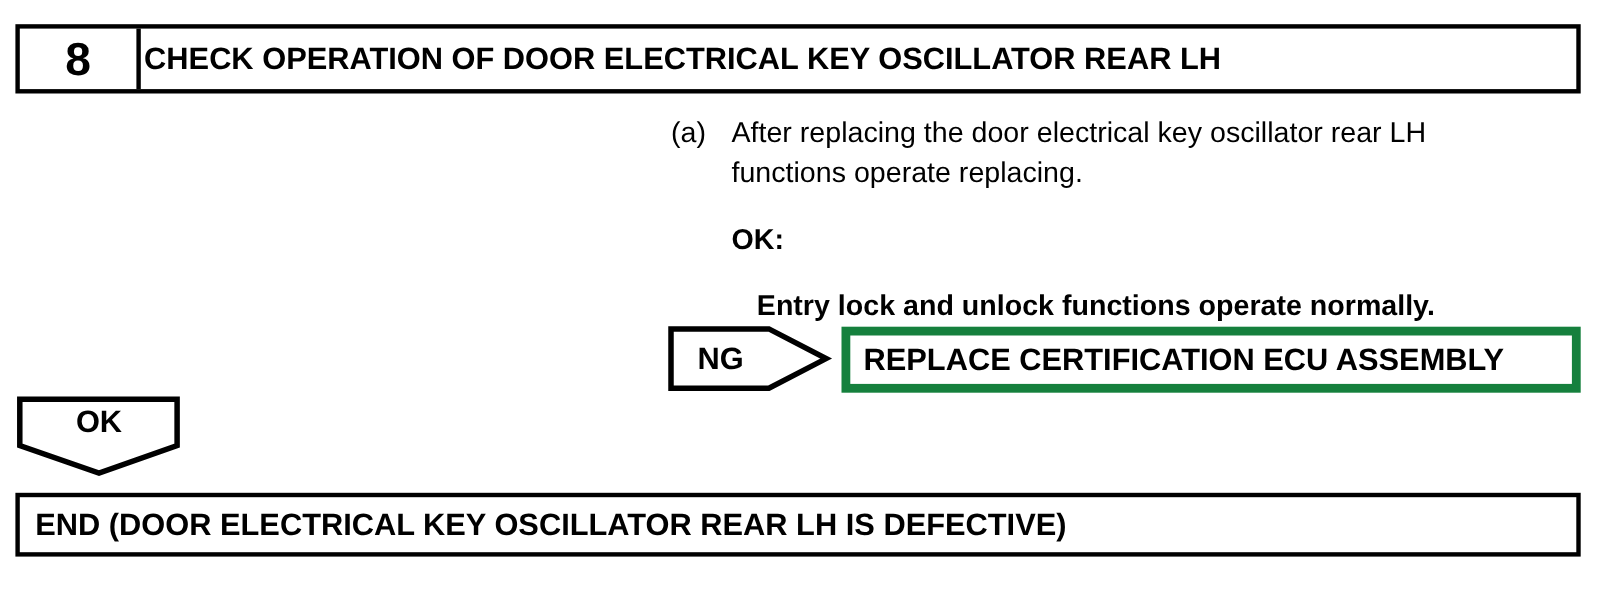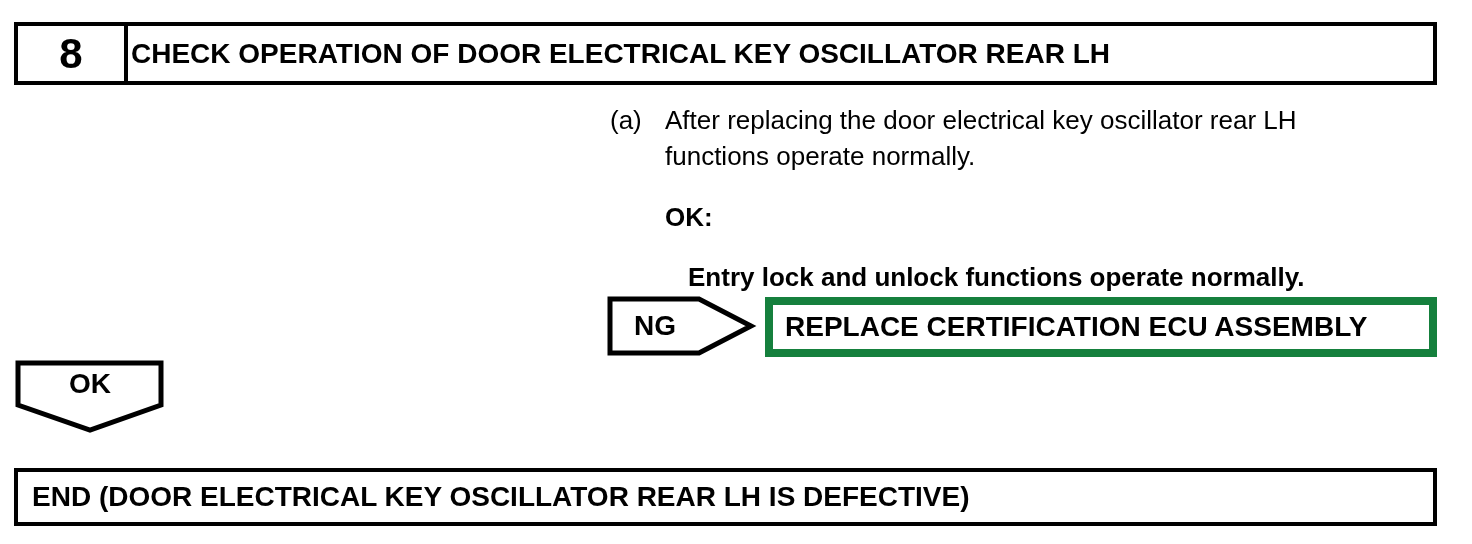--- a/index.html
+++ b/index.html
@@ -80,21 +80,21 @@
     position: absolute;
     left: 15px; top: 360px;
     width: 150px; height: 48px;
     display: flex; align-items: center; justify-content: center;
     font-weight: bold; font-size: 28px;
   }
 
   
   .end-box {
     position: absolute;
-    left: 14px; top: 468px;
+    left: 14px; top: 448px;
     width: 1423px; height: 58px;
     border: 4px solid #000;
     display: flex; align-items: center;
     padding-left: 14px;
     font-weight: bold; font-size: 28px;
     white-space: nowrap;
     background: #fff;
   }
 </style>
 </head>
@@ -106,21 +106,21 @@
     <div class="step-num">
       <span>8</span>
     </div>
     <div class="step-title">CHECK OPERATION OF DOOR ELECTRICAL KEY OSCILLATOR REAR LH</div>
   </div>
 
   <div class="instruction">
     <div class="marker">(a)</div>
     <div class="body">
       <div>After replacing the door electrical key oscillator rear LH</div>
-      <div>functions operate normally.</div>
+      <div>functions operate replacing.</div>
       <div class="b">OK:</div>
       <div class="b ind">Entry lock and unlock functions operate normally.</div>
     </div>
   </div>
 
   <svg class="ng-shape" width="150" height="62" viewBox="0 0 150 62" aria-hidden="true">
     <polygon points="3,3 92,3 144,30 92,57 3,57" fill="#ffffff" stroke="#000000" stroke-width="5"></polygon>
   </svg>
   <div class="ng-label">NG</div>
   <div class="ng-action">

